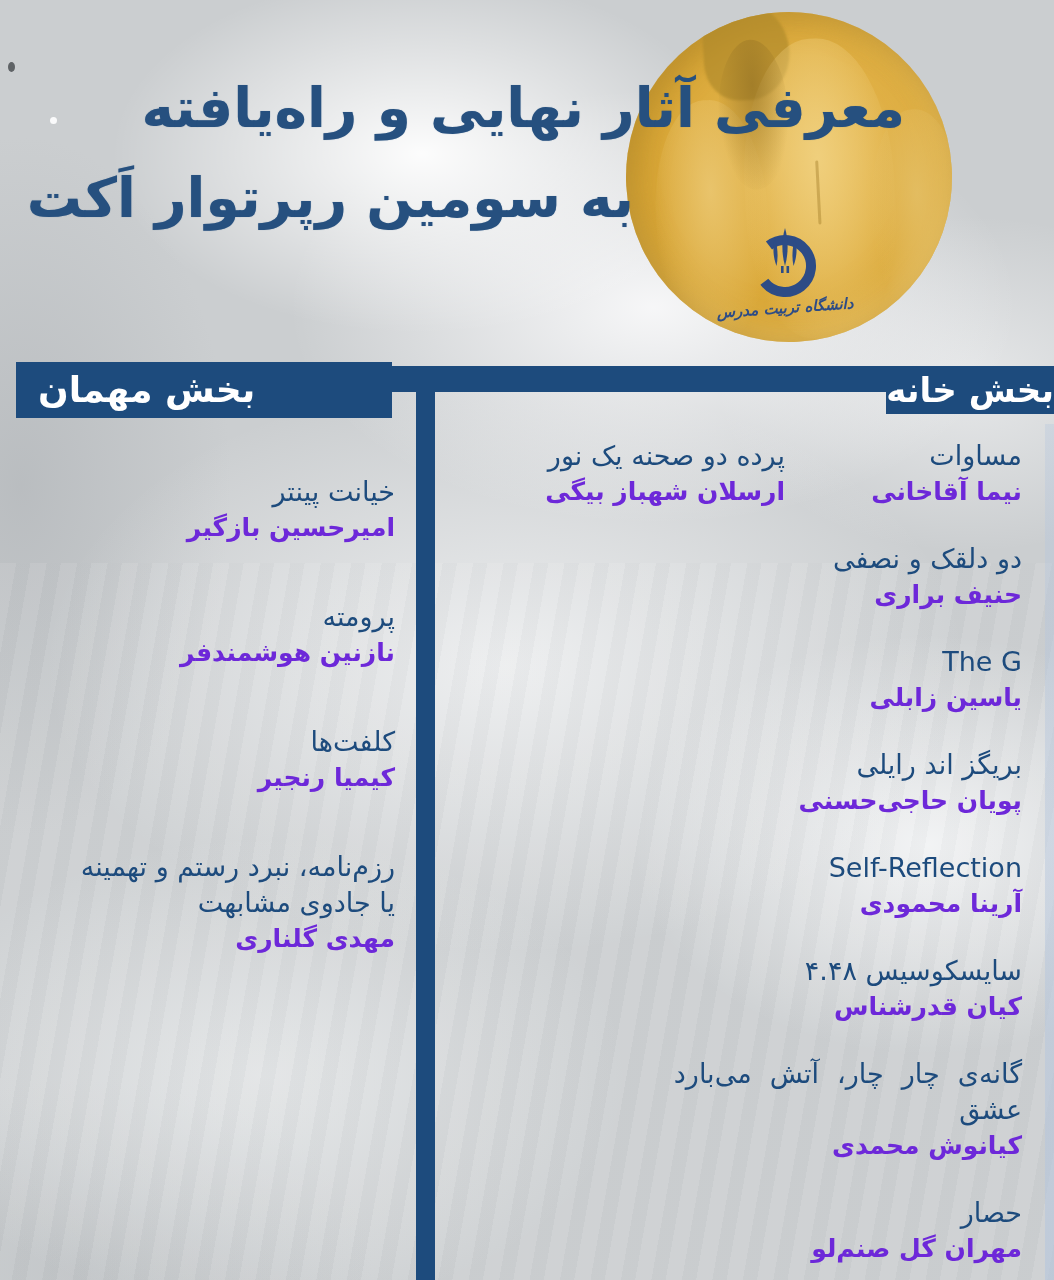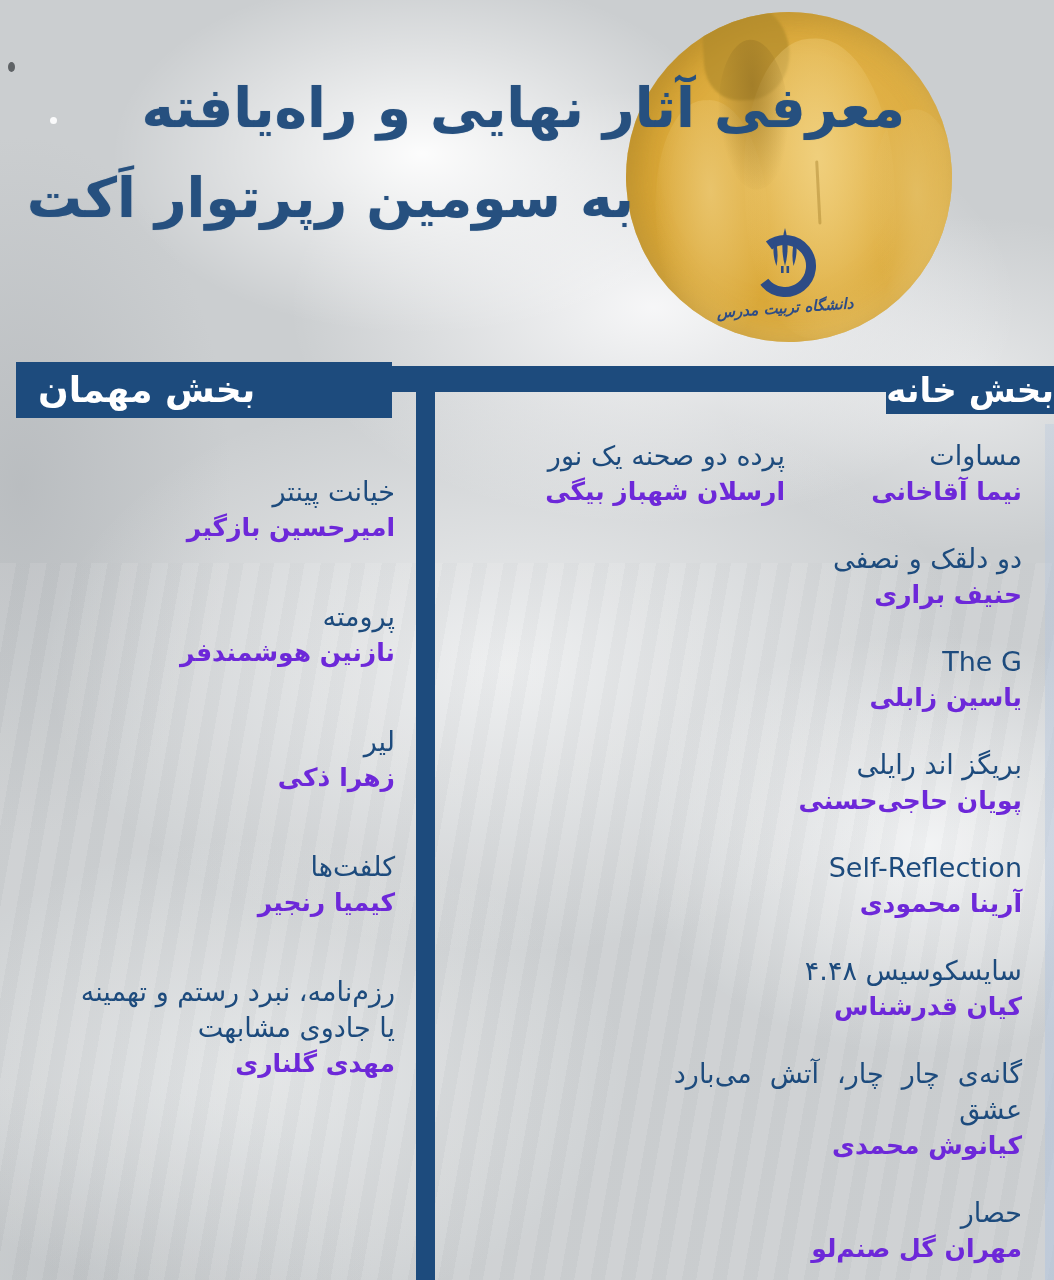--- a/index.html
+++ b/index.html
@@ -186,24 +186,20 @@
   <div class="col col-guest">
     <div class="item">
       <div class="t">خیانت پینتر</div>
       <div class="a">امیرحسین بازگیر</div>
     </div>
     <div class="item">
       <div class="t">پرومته</div>
       <div class="a">نازنین هوشمندفر</div>
     </div>
     <div class="item">
-      <div class="t">لیر</div>
-      <div class="a">زهرا ذکی</div>
-    </div>
-    <div class="item">
       <div class="t">کلفت‌ها</div>
       <div class="a">کیمیا رنجیر</div>
     </div>
     <div class="item">
       <div class="t">رزم‌نامه، نبرد رستم و تهمینه</div>
       <div class="t t2">یا جادوی مشابهت</div>
       <div class="a">مهدی گلناری</div>
     </div>
   </div>
 

